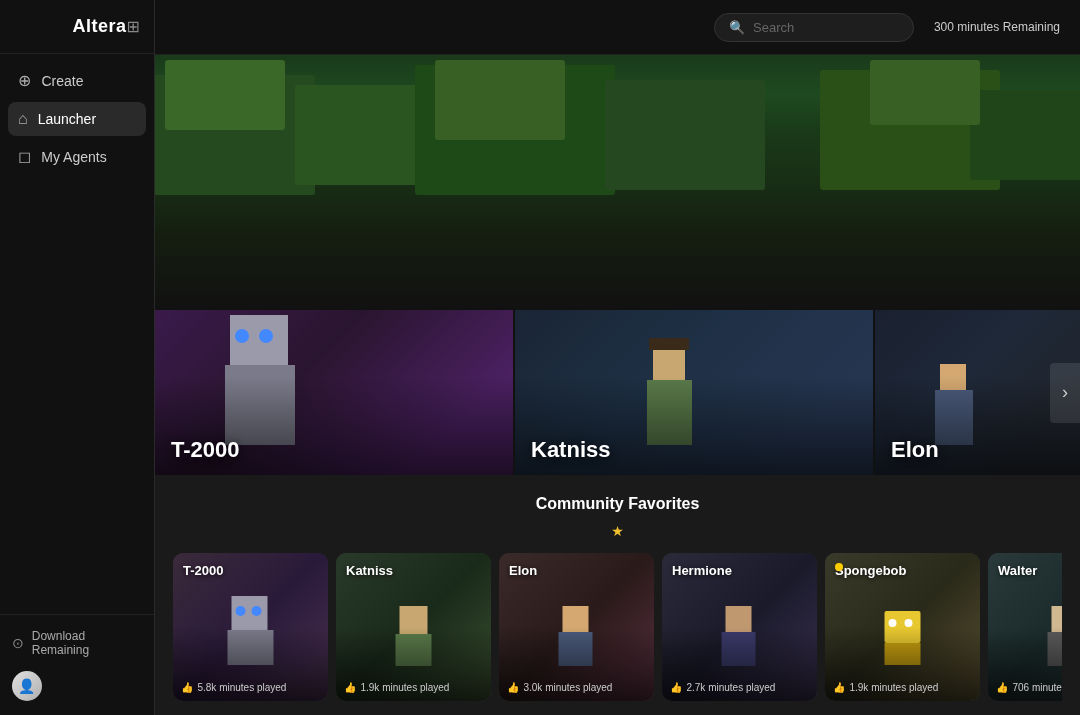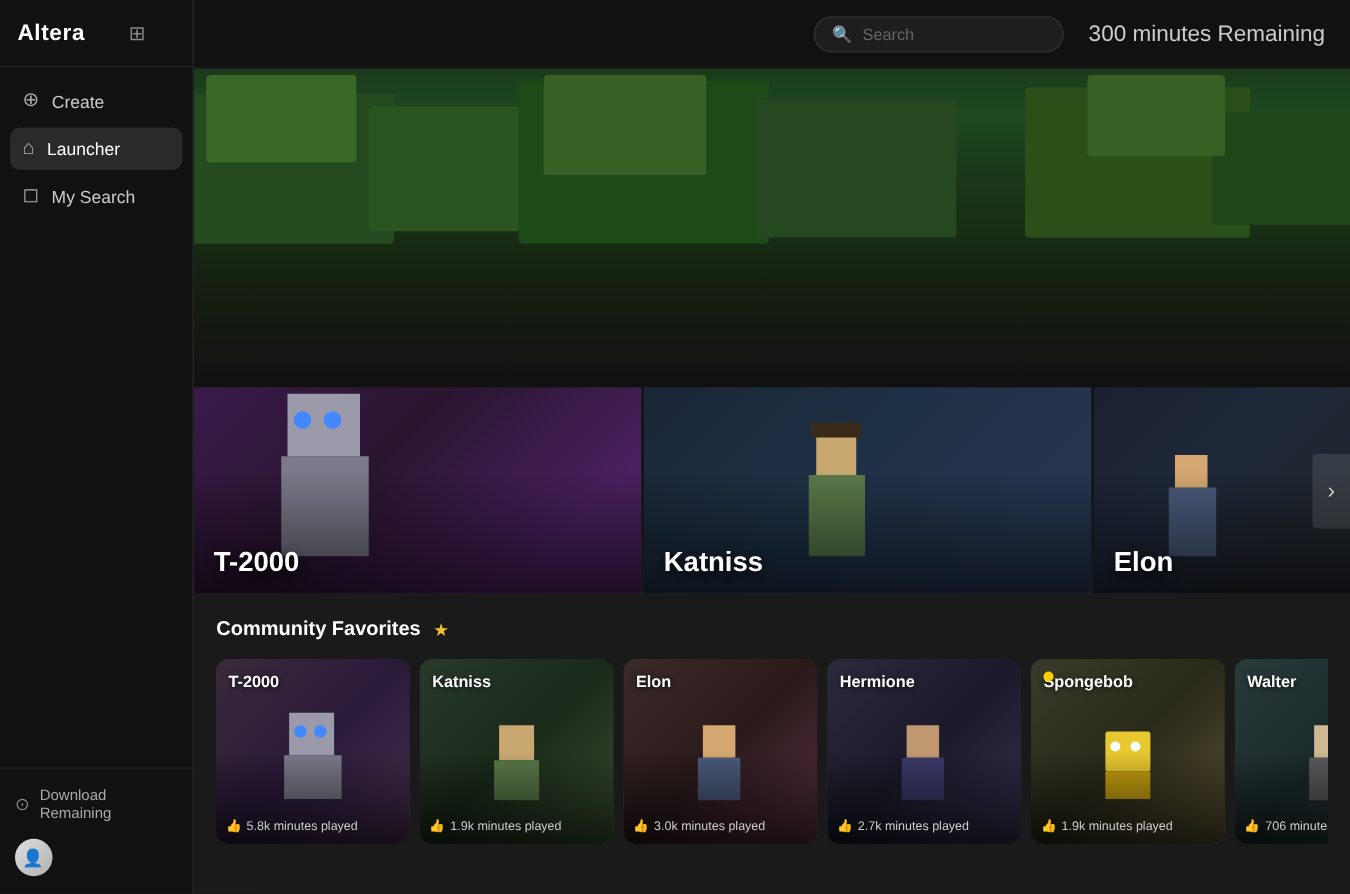--- a/index.html
+++ b/index.html
@@ -20,24 +20,23 @@
       background: #111111;
       display: flex;
       flex-direction: column;
       padding: 0;
       height: 715px;
       border-right: 1px solid #2a2a2a;
     }
     .sidebar-header {
       display: flex;
       align-items: center;
-      justify-content: flex-start;
+      justify-content: flex-end;
       padding: 16px 14px;
       border-bottom: 1px solid #222;
-      gap: 35px;
     }
     .sidebar-logo {
       font-size: 18px;
       font-weight: 700;
       color: #fff;
       letter-spacing: 0.5px;
     }
     .sidebar-toggle-icon {
       color: #888;
       font-size: 16px;
@@ -137,21 +136,21 @@
     .search-input {
       background: transparent;
       border: none;
       outline: none;
       color: #aaa;
       font-size: 13px;
       width: 140px;
     }
     .search-input::placeholder { color: #666; }
     .minutes-remaining {
-      font-size: 18px;
+      font-size: 12px;
       color: #ccc;
       white-space: nowrap;
     }
 
     
     .scroll-area {
       flex: 1;
       overflow-y: auto;
       overflow-x: hidden;
       background: #1a1a1a;
@@ -234,20 +233,21 @@
 
     
     .community-section {
       padding: 20px 18px 20px;
     }
     .section-header {
       display: flex;
       align-items: center;
       gap: 10px;
       margin-bottom: 14px;
+      flex-direction: column;
     }
     .section-title {
       font-size: 16px;
       font-weight: 600;
       color: #fff;
     }
     .star-icon {
       font-size: 14px;
       color: #f0c030;
     }
@@ -393,21 +393,21 @@
     <div class="sidebar-item">
       <span class="sidebar-item-icon">⊕</span>
       <span>Create</span>
     </div>
     <div class="sidebar-item active">
       <span class="sidebar-item-icon">⌂</span>
       <span>Launcher</span>
     </div>
     <div class="sidebar-item">
       <span class="sidebar-item-icon">◻</span>
-      <span>My Search</span>
+      <span>My Agents</span>
     </div>
   </div>
   <div class="sidebar-footer">
     <div class="download-launcher">
       <span class="download-icon">⊙</span>
       <span>Download Remaining</span>
     </div>
     <div class="avatar">👤</div>
   </div>
 </nav>

